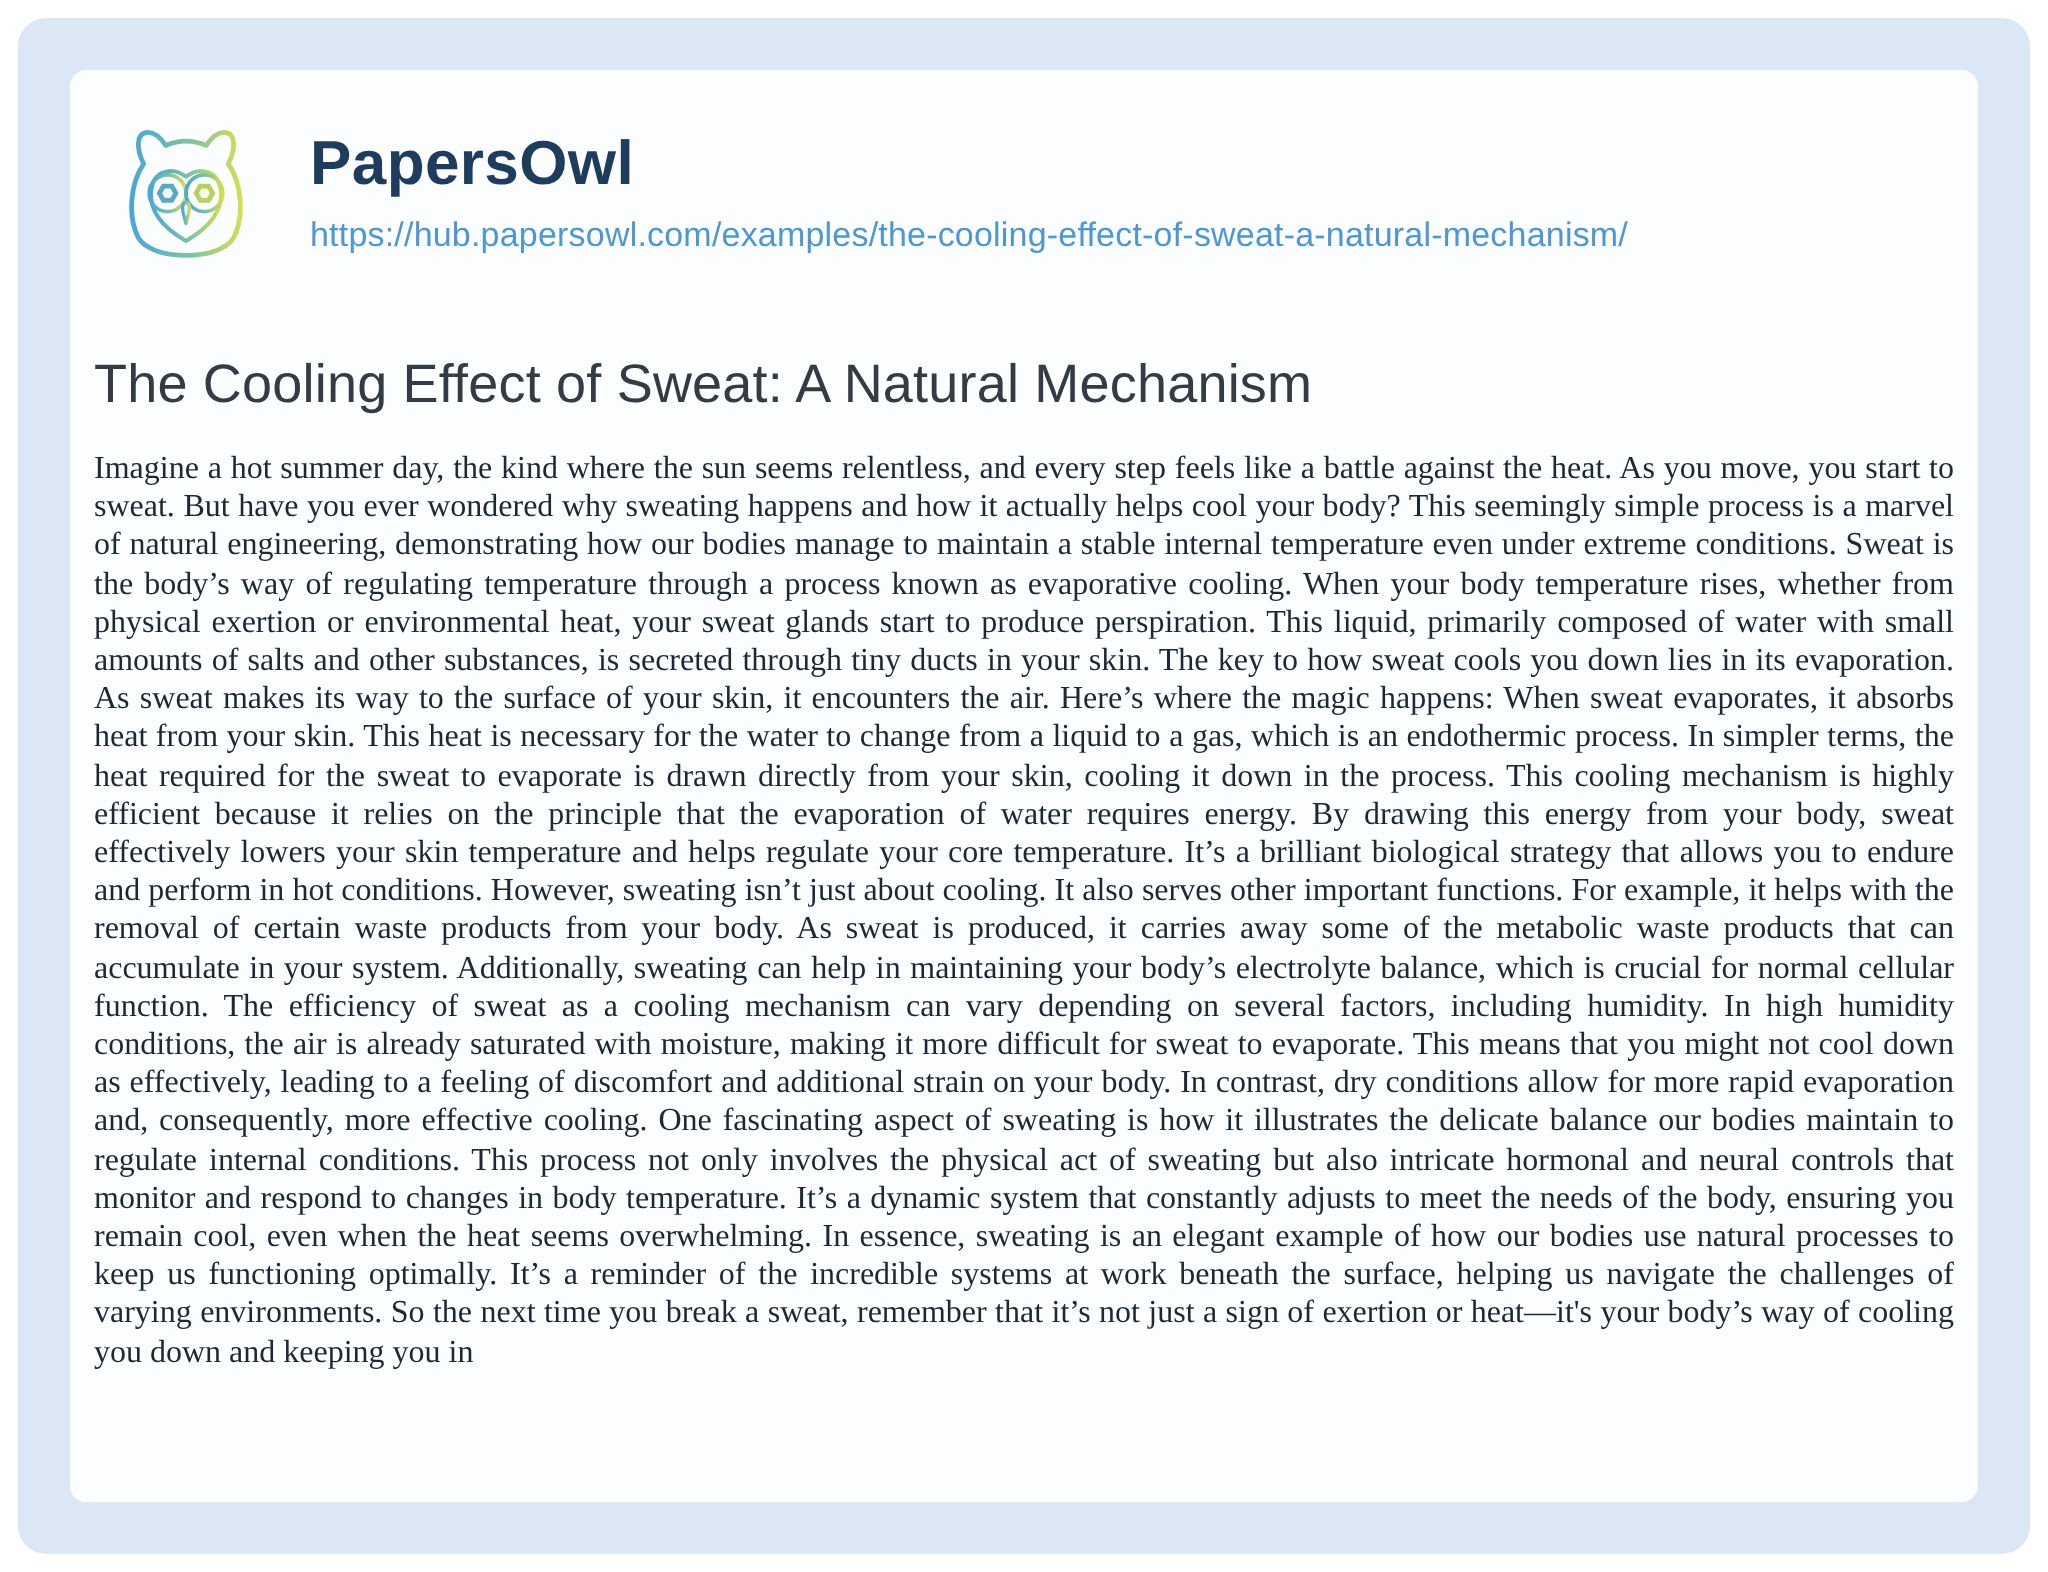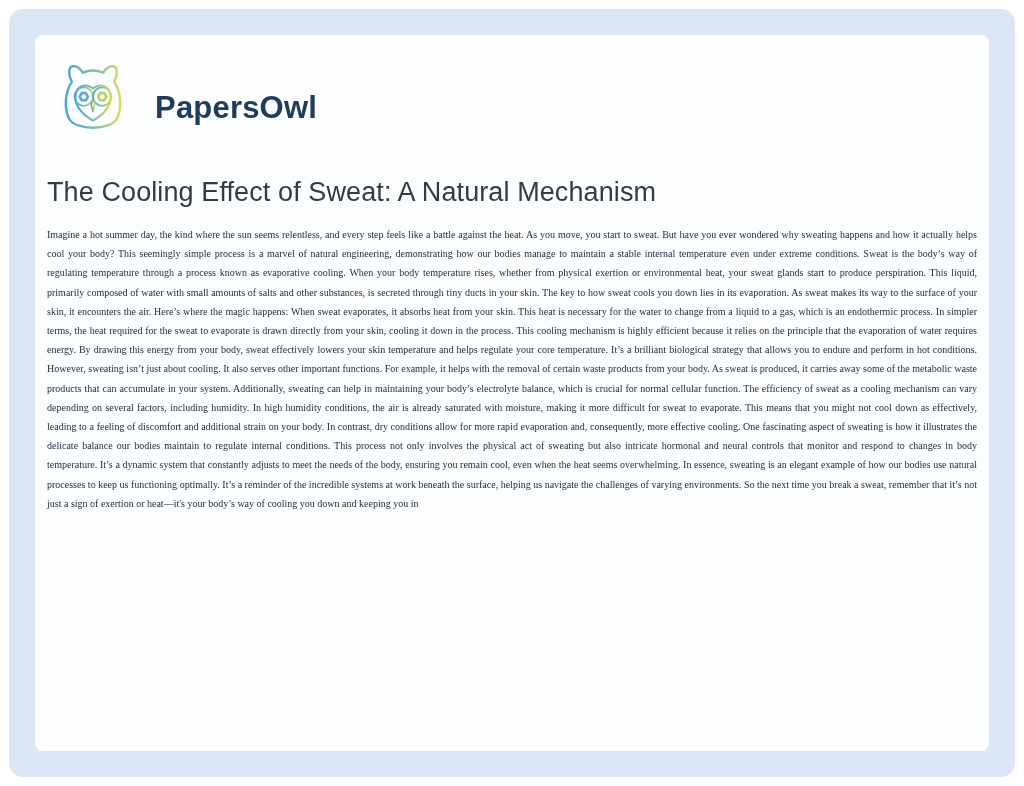--- a/index.html
+++ b/index.html
@@ -21,21 +21,21 @@
     position: absolute;
     left: 26px; top: 26px;
     right: 26px; bottom: 26px;
     background: #fbfdff;
     border-radius: 8px;
     padding: 22px 12px 0 12px;
     box-sizing: border-box;
   }
   .header {
     display: flex;
-    align-items: center;
+    align-items: flex-start;
     gap: 16px;
   }
   .logo {
     width: 92px; height: 94px;
     flex: 0 0 auto;
     cursor: pointer;
   }
   .logo svg { width: 100%; height: 100%; display: block; }
   .header-text {
     display: flex;
@@ -61,21 +61,21 @@
   .title {
     margin: 26px 0 0 0;
     font-size: 27px;
     font-weight: 400;
     color: #333b45;
     letter-spacing: 0.1px;
   }
   .body-text {
     margin: 17px 0 0 0;
     font-family: "Liberation Serif", serif;
-    font-size: 10px;
+    font-size: 16px;
     line-height: 19.2px;
     color: #1d2835;
     text-align: justify;
   }
 </style>
 </head>
 <body>
 
 <div class="frame">
   <div class="card">
@@ -100,20 +100,21 @@
           <path d="M46,42 L43,47.2 L37,47.2 L34,42 L37,36.8 L43,36.8 Z" fill="#5aa8c4"></path>
           <path d="M43,42 L41.5,44.6 L38.5,44.6 L37,42 L38.5,39.4 L41.5,39.4 Z" fill="#eef6fa"></path>
           <path d="M66,42 L63,47.2 L57,47.2 L54,42 L57,36.8 L63,36.8 Z" fill="#b8cf62"></path>
           <path d="M63,42 L61.5,44.6 L58.5,44.6 L57,42 L58.5,39.4 L61.5,39.4 Z" fill="#f6f9ea"></path>
 
           <path d="M50,47 C51.6,47 52.2,49.2 51.6,52.2 L50,58.5 L48.4,52.2 C47.8,49.2 48.4,47 50,47 Z" fill="none" stroke="url(#owlGrad)" stroke-width="1.8" stroke-linejoin="round"></path>
         </svg>
       </div>
       <div class="header-text">
         <div class="brand">PapersOwl</div>
+        <a class="url" href="#">https://hub.papersowl.com/examples/the-cooling-effect-of-sweat-a-natural-mechanism/</a>
       </div>
     </header>
 
     <h1 class="title">The Cooling Effect of Sweat: A Natural Mechanism</h1>
 
     <p class="body-text">Imagine a hot summer day, the kind where the sun seems relentless, and every step feels like a battle against the heat. As you move, you start to sweat. But have you ever wondered why sweating happens and how it actually helps cool your body? This seemingly simple process is a marvel of natural engineering, demonstrating how our bodies manage to maintain a stable internal temperature even under extreme conditions. Sweat is the body’s way of regulating temperature through a process known as evaporative cooling. When your body temperature rises, whether from physical exertion or environmental heat, your sweat glands start to produce perspiration. This liquid, primarily composed of water with small amounts of salts and other substances, is secreted through tiny ducts in your skin. The key to how sweat cools you down lies in its evaporation. As sweat makes its way to the surface of your skin, it encounters the air. Here’s where the magic happens: When sweat evaporates, it absorbs heat from your skin. This heat is necessary for the water to change from a liquid to a gas, which is an endothermic process. In simpler terms, the heat required for the sweat to evaporate is drawn directly from your skin, cooling it down in the process. This cooling mechanism is highly efficient because it relies on the principle that the evaporation of water requires energy. By drawing this energy from your body, sweat effectively lowers your skin temperature and helps regulate your core temperature. It’s a brilliant biological strategy that allows you to endure and perform in hot conditions. However, sweating isn’t just about cooling. It also serves other important functions. For example, it helps with the removal of certain waste products from your body. As sweat is produced, it carries away some of the metabolic waste products that can accumulate in your system. Additionally, sweating can help in maintaining your body’s electrolyte balance, which is crucial for normal cellular function. The efficiency of sweat as a cooling mechanism can vary depending on several factors, including humidity. In high humidity conditions, the air is already saturated with moisture, making it more difficult for sweat to evaporate. This means that you might not cool down as effectively, leading to a feeling of discomfort and additional strain on your body. In contrast, dry conditions allow for more rapid evaporation and, consequently, more effective cooling. One fascinating aspect of sweating is how it illustrates the delicate balance our bodies maintain to regulate internal conditions. This process not only involves the physical act of sweating but also intricate hormonal and neural controls that monitor and respond to changes in body temperature. It’s a dynamic system that constantly adjusts to meet the needs of the body, ensuring you remain cool, even when the heat seems overwhelming. In essence, sweating is an elegant example of how our bodies use natural processes to keep us functioning optimally. It’s a reminder of the incredible systems at work beneath the surface, helping us navigate the challenges of varying environments. So the next time you break a sweat, remember that it’s not just a sign of exertion or heat—it's your body’s way of cooling you down and keeping you in</p>
 
   </div>
 </div>
 

